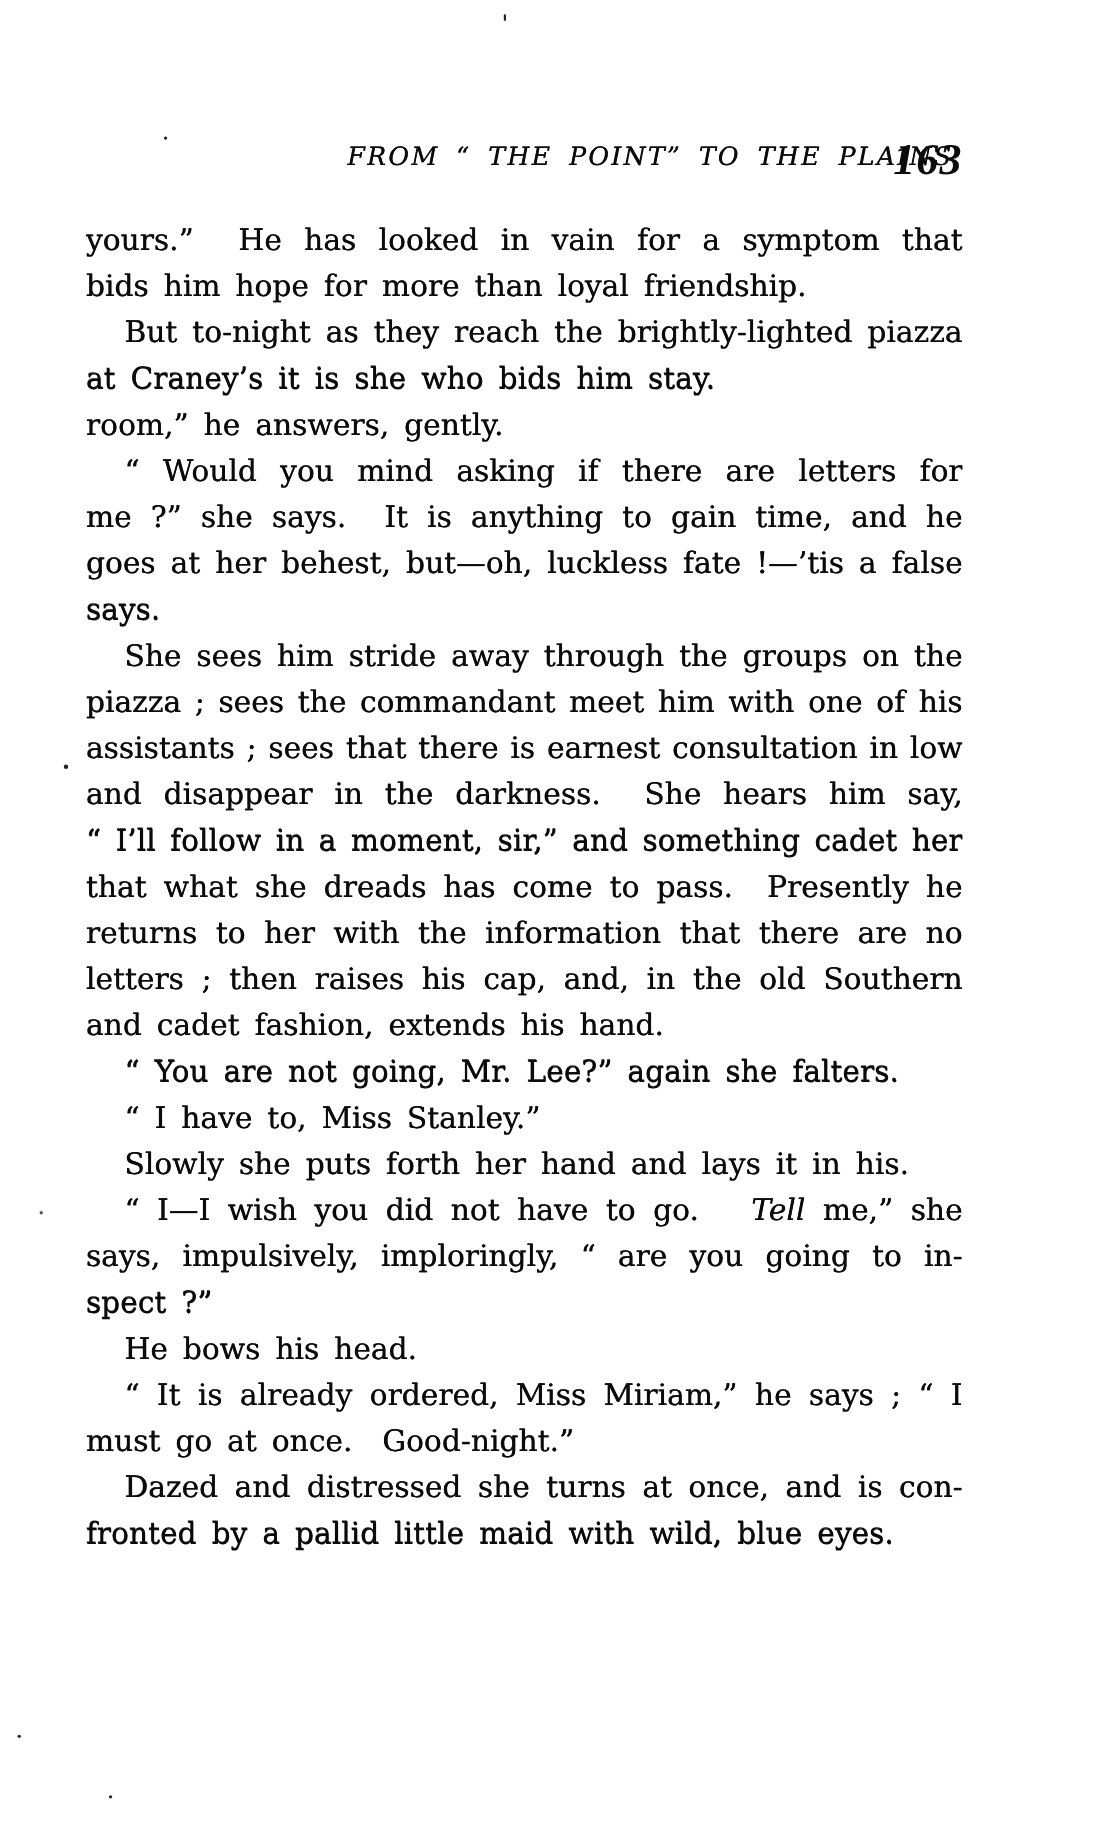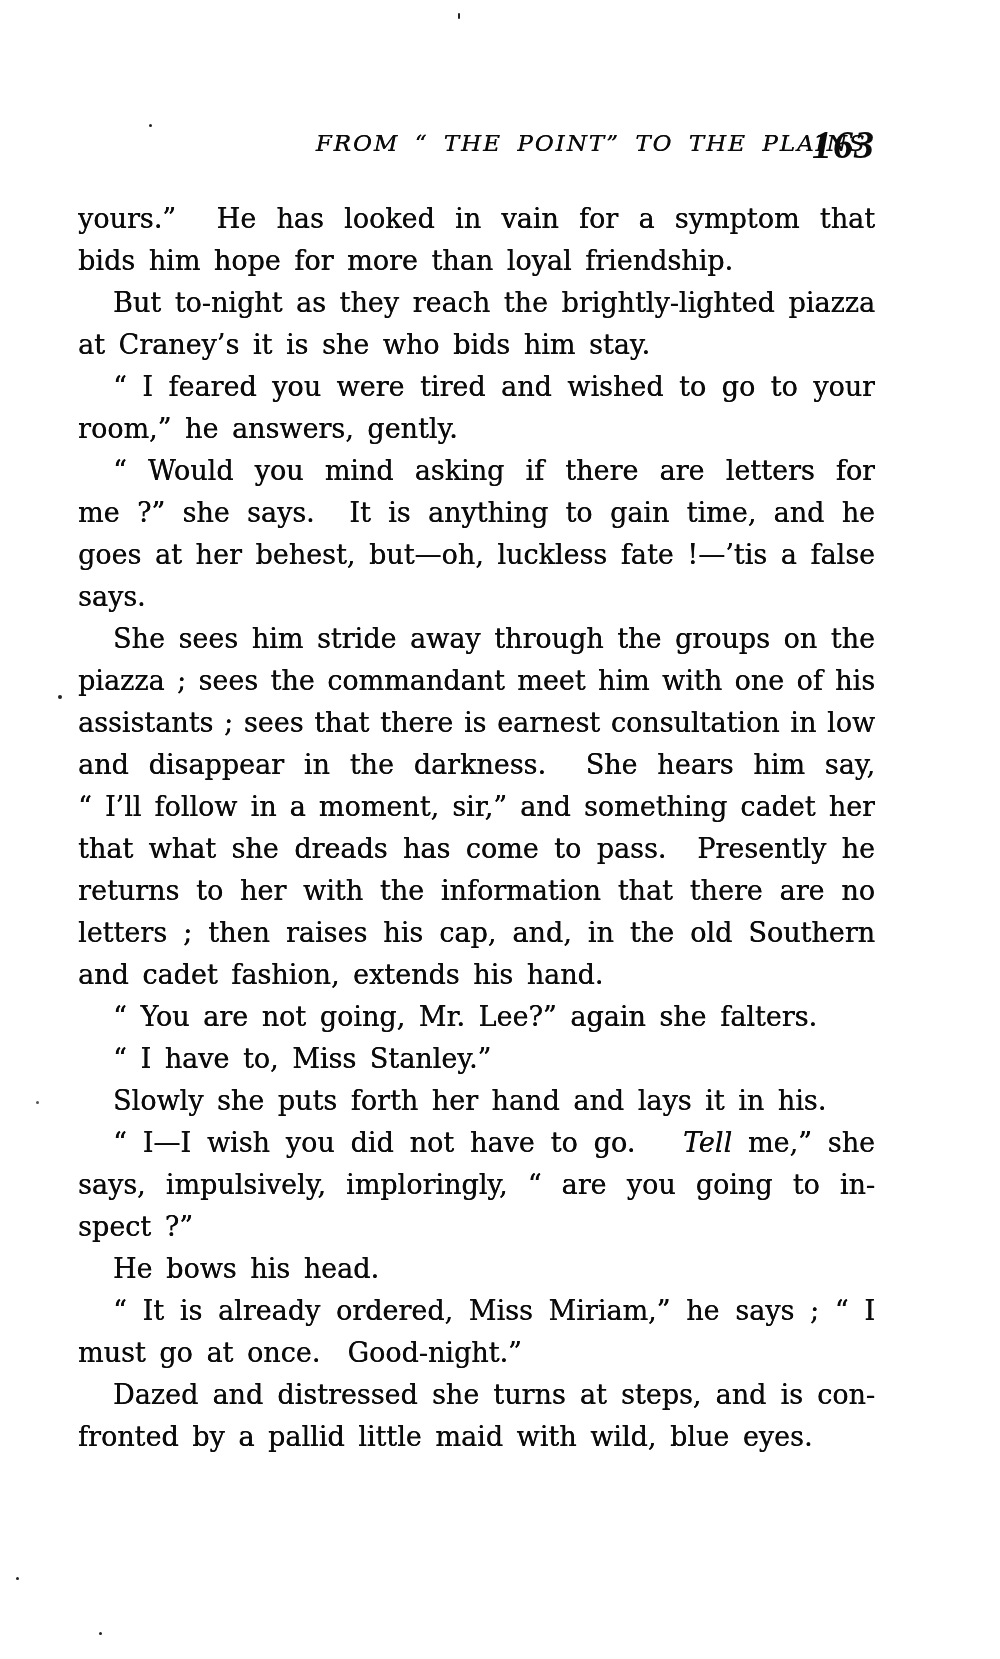--- a/index.html
+++ b/index.html
@@ -84,21 +84,20 @@
   <div class="header">
     <span class="running-title">FROM “ THE POINT” TO THE PLAINS.</span>
     <span class="page-number">163</span>
   </div>
 
   <div class="text-block" id="text-block">
       <div class="line justify"><span>yours.”&nbsp; He has looked in vain for a symptom that</span></div>
       <div class="line"><span>bids him hope for more than loyal friendship.</span></div>
       <div class="line indent justify"><span>But to-night as they reach the brightly-lighted piazza</span></div>
       <div class="line"><span>at Craney’s it is she who bids him stay.</span></div>
-      <div class="line indent justify"><span>“ I feared you were tired and wished to go to your</span></div>
       <div class="line"><span>room,” he answers, gently.</span></div>
       <div class="line indent justify"><span>“ Would you mind asking if there are letters for</span></div>
       <div class="line justify"><span>me ?” she says.&nbsp; It is anything to gain time, and he</span></div>
       <div class="line justify"><span>goes at her behest, but—oh, luckless fate !—’tis a false</span></div>
       <div class="line"><span>says.</span></div>
       <div class="line indent justify"><span>She sees him stride away through the groups on the</span></div>
       <div class="line justify"><span>piazza ; sees the commandant meet him with one of his</span></div>
       <div class="line justify"><span>assistants ; sees that there is earnest consultation in low</span></div>
       <div class="line justify"><span>and disappear in the darkness.&nbsp; She hears him say,</span></div>
       <div class="line justify"><span>“ I’ll follow in a moment, sir,” and something cadet her</span></div>
@@ -108,21 +107,21 @@
       <div class="line"><span>and cadet fashion, extends his hand.</span></div>
       <div class="line indent"><span>“ You are not going, Mr. Lee?” again she falters.</span></div>
       <div class="line indent"><span>“ I have to, Miss Stanley.”</span></div>
       <div class="line indent"><span>Slowly she puts forth her hand and lays it in his.</span></div>
       <div class="line indent justify"><span>“ I—I wish you did not have to go.&nbsp;&nbsp; </span><span class="italic">Tell</span><span> me,” she</span></div>
       <div class="line justify"><span>says, impulsively, imploringly, “ are you going to in-</span></div>
       <div class="line"><span>spect ?”</span></div>
       <div class="line indent"><span>He bows his head.</span></div>
       <div class="line indent justify"><span>“ It is already ordered, Miss Miriam,” he says ; “ I</span></div>
       <div class="line"><span>must go at once.&nbsp; Good-night.”</span></div>
-      <div class="line indent justify"><span>Dazed and distressed she turns at steps, and is con-</span></div>
+      <div class="line indent justify"><span>Dazed and distressed she turns at once, and is con-</span></div>
       <div class="line"><span>fronted by a pallid little maid with wild, blue eyes.</span></div>
     </div>
 
   <div class="speck" style="left:458px; top:13px; width:2px; height:6px; border-radius:1px;"></div>
   <div class="speck" style="left:149px; top:124px; width:3px; height:3px;"></div>
   <div class="speck" style="left:58px; top:695px; width:4px; height:4px;"></div>
   <div class="speck" style="left:36px; top:1101px; width:3px; height:3px; background:#555;"></div>
   <div class="speck" style="left:16px; top:1577px; width:3px; height:3px;"></div>
   <div class="speck" style="left:99px; top:1632px; width:3px; height:3px;"></div>
 

